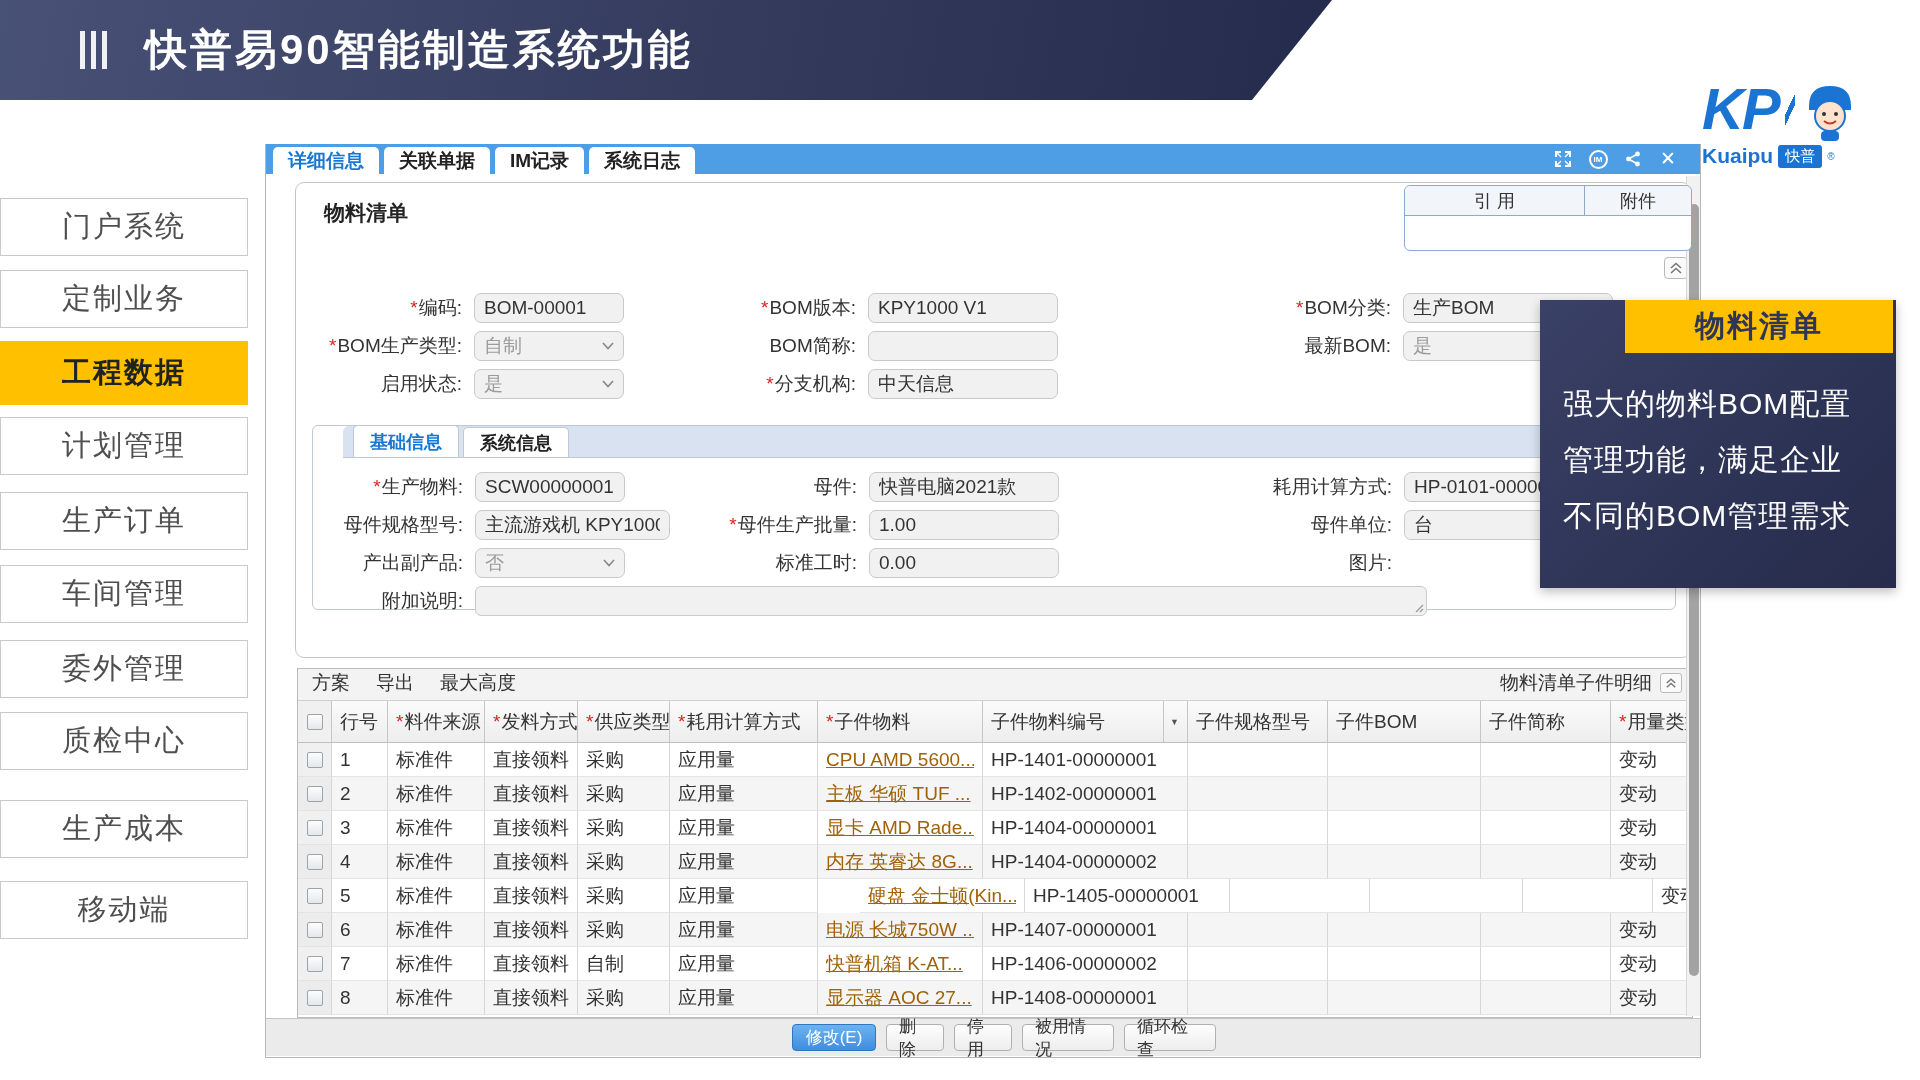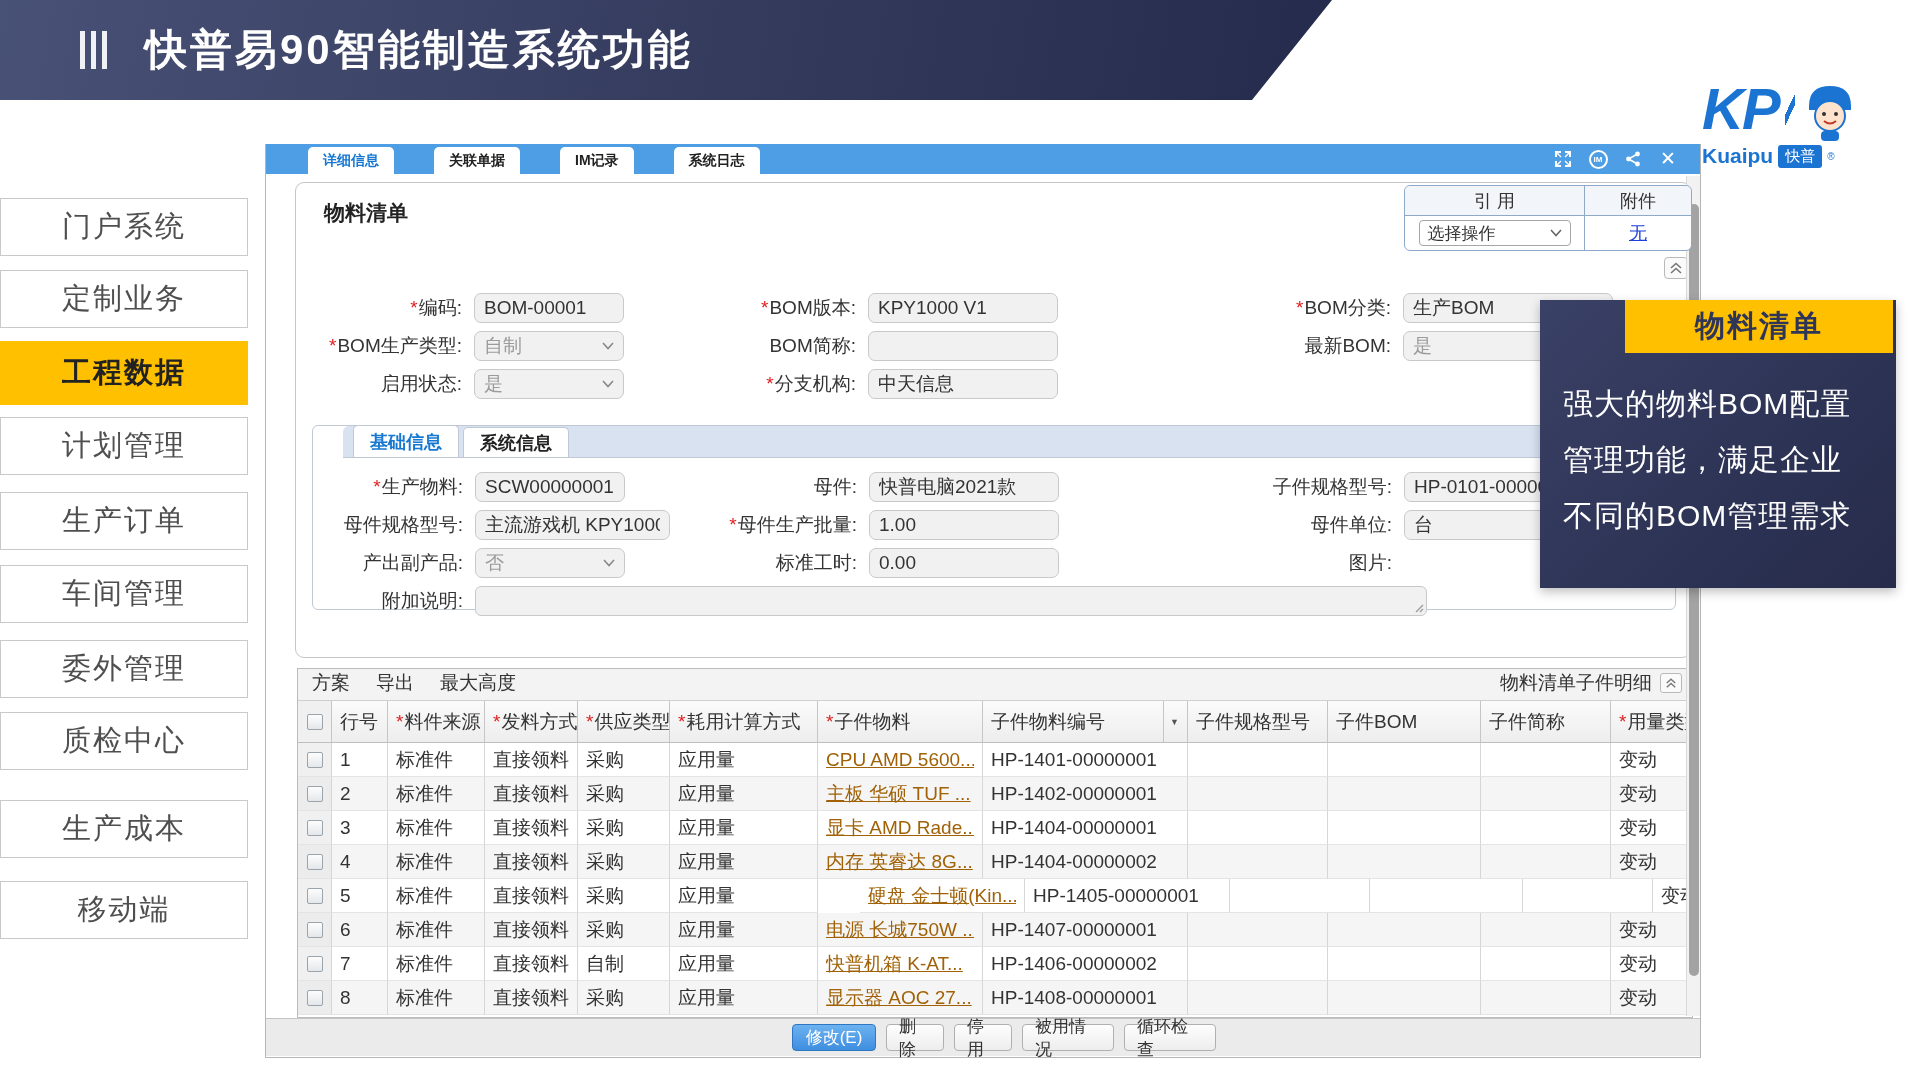--- a/index.html
+++ b/index.html
@@ -31,21 +31,21 @@
     border:1px solid #c9c9c9; display:flex; align-items:center; justify-content:center;
     font-size:29px; color:#4f4f4f; letter-spacing:2px; cursor:pointer; }
   .side-item.active { background:#ffc000; border-color:#ffc000; color:#222; font-weight:bold; height:64px; }
 
   
   .window { position:absolute; left:265px; top:144px; width:1436px; height:914px;
     background:#fff; border:1px solid #b5b5b5; border-top:none; z-index:2; }
   .tabbar { position:absolute; left:0; top:0; width:100%; height:30px; background:#4d9ee4; }
   .tabs { position:absolute; left:7px; top:3px; display:flex; gap:5px; }
   .tab { height:27px; background:#fff; border-radius:5px 5px 0 0; padding:0 15px;
-    display:flex; align-items:center; font-size:14px; font-weight:bold; color:#222; cursor:pointer;margin-left:35px; }
+    display:flex; align-items:center; font-size:19px; font-weight:bold; color:#222; cursor:pointer; }
   .tab.active { color:#1778d2; }
   .win-icons { position:absolute; right:22px; top:5px; display:flex; gap:15px; align-items:center; height:20px; }
   .wicon { width:20px; height:20px; display:flex; align-items:center; justify-content:center; cursor:pointer; }
   .im-badge { width:19px; height:19px; border:2px solid #fff; border-radius:50%; color:#fff;
     font-size:8px; font-weight:bold; display:flex; align-items:center; justify-content:center; }
   .close-x { color:#fff; font-size:19px; font-weight:bold; line-height:20px; }
 
   
   .content-panel { position:absolute; left:29px; top:38px; width:1396px; height:476px;
     border:1px solid #c6c6c6; border-radius:9px; background:#fff; }
@@ -215,33 +215,20 @@
     </div>
 
     <div class="content-panel">
       <div class="panel-title">物料清单</div>
 
       <div class="ref-panel">
         <div class="ref-head">
           <div class="ref-c1">引 用</div>
           <div class="ref-c2">附件</div>
         </div>
-        <div class="ref-body">
-          <div class="ref-c1">
-            <span class="mini-select">
-              <span>选择操作</span>
-              <svg width="12" height="8" viewBox="0 0 12 8">
-                  <polyline points="1,1 6,6.5 11,1" fill="none" stroke="#666" stroke-width="1.6"></polyline>
-                </svg>
-            </span>
-          </div>
-          <div class="ref-c2">
-            <span class="link">无</span>
-          </div>
-        </div>
       </div>
 
       <span class="collapse-btn">
         <svg width="14" height="13" viewBox="0 0 14 13" fill="none" stroke="#777" stroke-width="1.6">
           <polyline points="2,6 7,1.5 12,6"></polyline>
             <polyline points="2,11 7,6.5 12,11"></polyline>
         </svg>
       </span>
 
       <div class="fg" style="left:26px;top:110px">
@@ -345,21 +332,21 @@
               <span class="req"></span>
               <span>母件:</span>
             </span>
           <span class="ctl" style="width:190px">
               <span class="val">快普电脑2021款</span>
             </span>
         </div>
         <div class="fg" style="left:870px;top:46px">
           <span class="lb" style="width:209px">
               <span class="req"></span>
-              <span>子件规格型号:</span>
+              <span>耗用计算方式:</span>
             </span>
           <span class="ctl" style="width:210px">
               <span class="val">HP-0101-00000001</span>
             </span>
         </div>
 
         <div class="fg" style="left:10px;top:84px">
           <span class="lb" style="width:140px">
               <span class="req"></span>
               <span>母件规格型号:</span>

